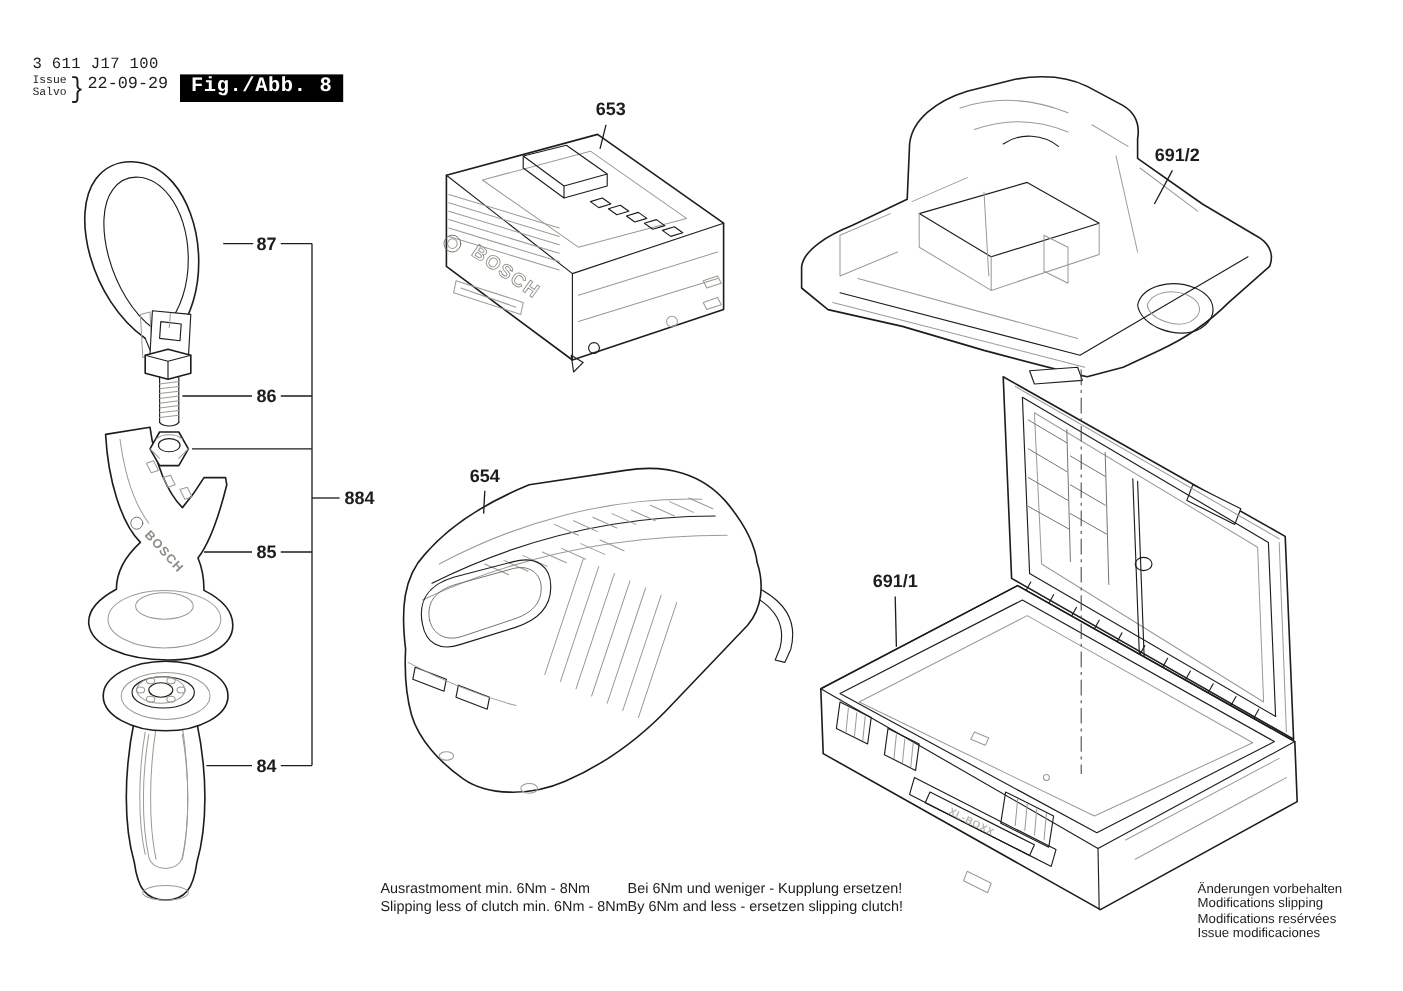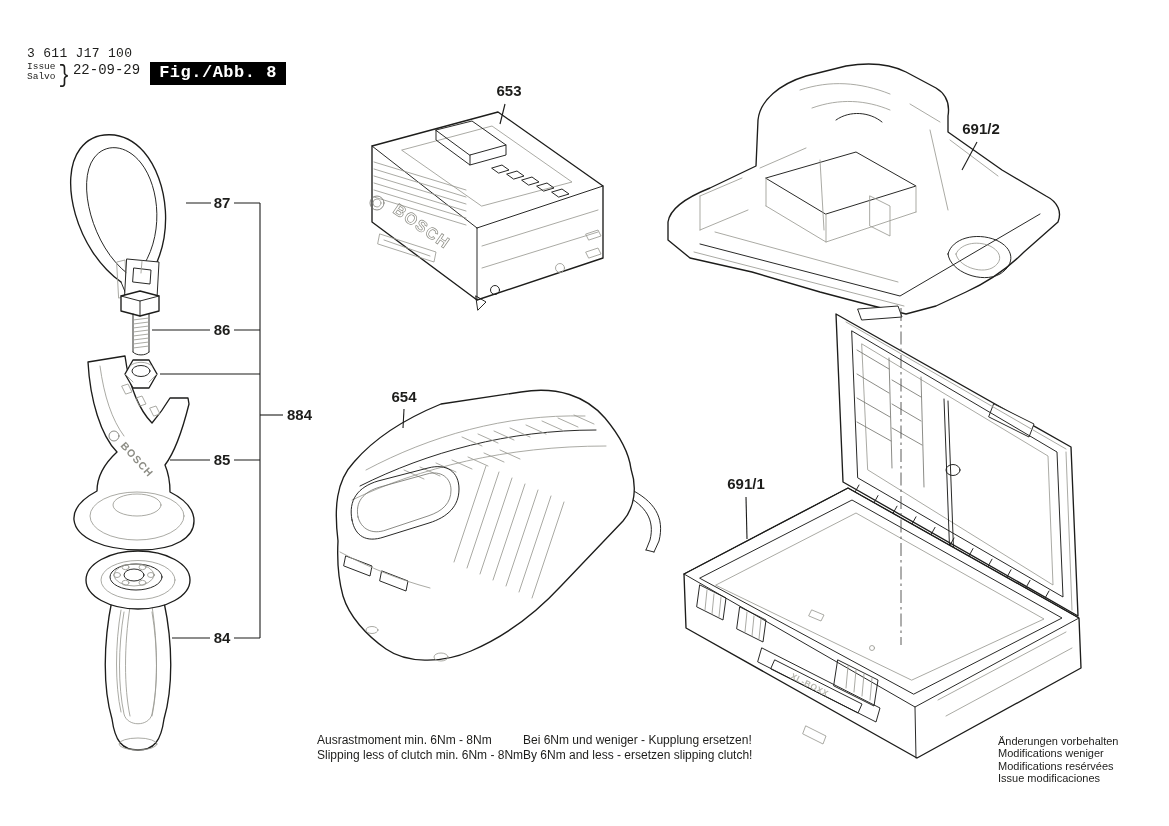--- a/index.html
+++ b/index.html
@@ -231,17 +231,17 @@
   <div class="foot" style="left:317px;top:733px;">
     <div>Ausrastmoment min. 6Nm - 8Nm</div>
     <div>Slipping less of clutch min. 6Nm - 8Nm</div>
   </div>
   <div class="foot" style="left:523px;top:733px;">
     <div>Bei 6Nm und weniger - Kupplung ersetzen!</div>
     <div>By 6Nm and less - ersetzen slipping clutch!</div>
   </div>
   <div class="foot-right" style="left:998px;top:735px;">
     <div>Änderungen vorbehalten</div>
-    <div>Modifications weniger</div>
+    <div>Modifications slipping</div>
     <div>Modifications resérvées</div>
     <div>Issue modificaciones</div>
   </div>
 </div>
 
 </body></html>

